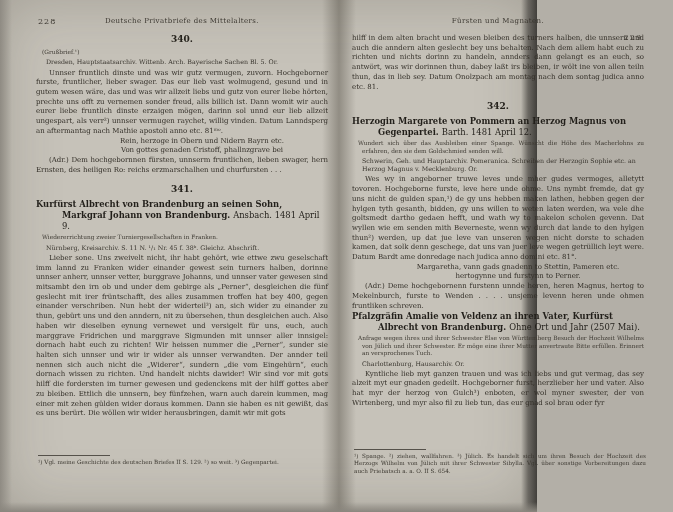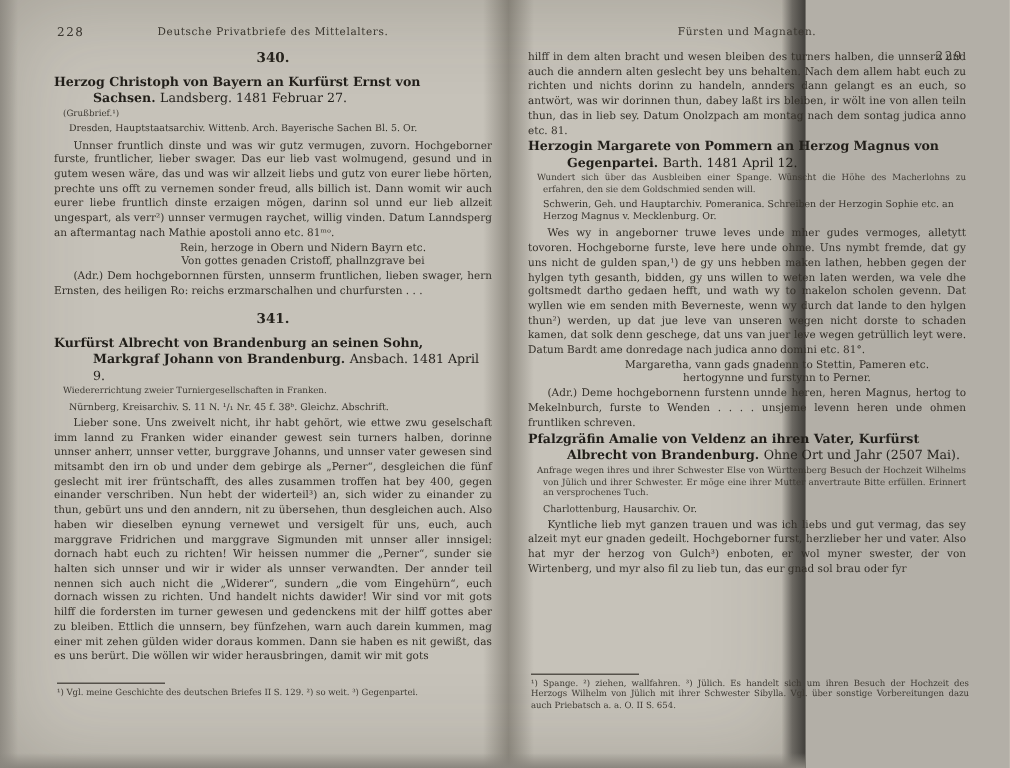--- a/index.html
+++ b/index.html
@@ -56,21 +56,20 @@
   <div class="edge-bottom"></div>
 
   <div class="page page-left">
     <div class="runhead">
       <span class="pagenum-l">228</span>
       <span>Deutsche Privatbriefe des Mittelalters.</span>
     </div>
 
     <div class="section">
       <div class="sec-num">340.</div>
-      <p class="sec-head"><span class="b">Herzog Christoph von Bayern an Kurfürst Ernst von Sachsen.</span><span class="dl">Landsberg. 1481 Februar 27.</span></p>
       <p class="regest">(Grußbrief.¹)</p>
       <p class="source">Dresden, Hauptstaatsarchiv. Wittenb. Arch. Bayerische Sachen Bl. 5. Or.</p>
       <p class="body-par">Unnser fruntlich dinste und was wir gutz vermugen, zuvorn. Hochgeborner furste, fruntlicher, lieber swager. Das eur lieb vast wolmugend, gesund und in gutem wesen wäre, das und was wir allzeit liebs und gutz von eurer liebe hörten, prechte uns offt zu vernemen sonder freud, alls billich ist. Dann womit wir auch eurer liebe fruntlich dinste erzaigen mögen, darinn sol unnd eur lieb allzeit ungespart, als verr²) unnser vermugen raychet, willig vinden. Datum Lanndsperg an aftermantag nach Mathie apostoli anno etc. 81ᵐᵒ.</p>
       <div class="sig">Rein, herzoge in Obern und Nidern Bayrn etc.</div>
       <div class="sig">Von gottes genaden Cristoff, phallnzgrave bei</div>
       <p class="addr">(Adr.) Dem hochgebornnen fürsten, unnserm fruntlichen, lieben swager, hern Ernsten, des heiligen Ro: reichs erzmarschalhen und churfursten . . .</p>
     </div>
 
     <div class="section">
       <div class="sec-num">341.</div>
@@ -85,20 +84,21 @@
 
   <div class="page page-right">
     <div class="runhead">
       <span>Fürsten und Magnaten.</span>
       <span class="pagenum-r">229</span>
     </div>
 
     <p class="body-par noindent" style="margin-top:9px">hilff in dem alten bracht und wesen bleiben des turners halben, die unnsern und auch die anndern alten geslecht bey uns behalten. Nach dem allem habt euch zu richten und nichts dorinn zu handeln, annders dann gelangt es an euch, so antwört, was wir dorinnen thun, dabey laßt irs bleiben, ir wölt ine von allen teiln thun, das in lieb sey. Datum Onolzpach am montag nach dem sontag judica anno etc. 81.</p>
 
     <div class="section">
+      <div class="sec-num">342.</div>
       <p class="sec-head"><span class="b">Herzogin Margarete von Pommern an Herzog Magnus von Gegenpartei.</span><span class="dl">Barth. 1481 April 12.</span></p>
       <p class="regest">Wundert sich über das Ausbleiben einer Spange. Wünscht die Höhe des Macherlohns zu erfahren, den sie dem Goldschmied senden will.</p>
       <p class="source">Schwerin, Geh. und Hauptarchiv. Pomeranica. Schreiben der Herzogin Sophie etc. an Herzog Magnus v. Mecklenburg. Or.</p>
       <p class="body-par">Wes wy in angeborner truwe leves unde mher gudes vermoges, alletytt tovoren. Hochgeborne furste, leve here unde ohme. Uns nymbt fremde, dat gy uns nicht de gulden span,¹) de gy uns hebben maken lathen, hebben gegen der hylgen tyth gesanth, bidden, gy uns willen to weten laten werden, wa vele dhe goltsmedt dartho gedaen hefft, und wath wy to makelon scholen gevenn. Dat wyllen wie em senden mith Beverneste, wenn wy durch dat lande to den hylgen thun²) werden, up dat jue leve van unseren wegen nicht dorste to schaden kamen, dat solk denn geschege, dat uns van juer leve wegen getrüllich leyt were. Datum Bardt ame donredage nach judica anno domini etc. 81°.</p>
       <div class="sig">Margaretha, vann gads gnadenn to Stettin, Pameren etc.</div>
       <div class="sig">hertogynne und furstynn to Perner.</div>
       <p class="addr">(Adr.) Deme hochgebornenn furstenn unnde heren, heren Magnus, hertog to Mekelnburch, furste to Wenden . . . . unsjeme levenn heren unde ohmen fruntliken schreven.</p>
     </div>
 
     <div class="section">

